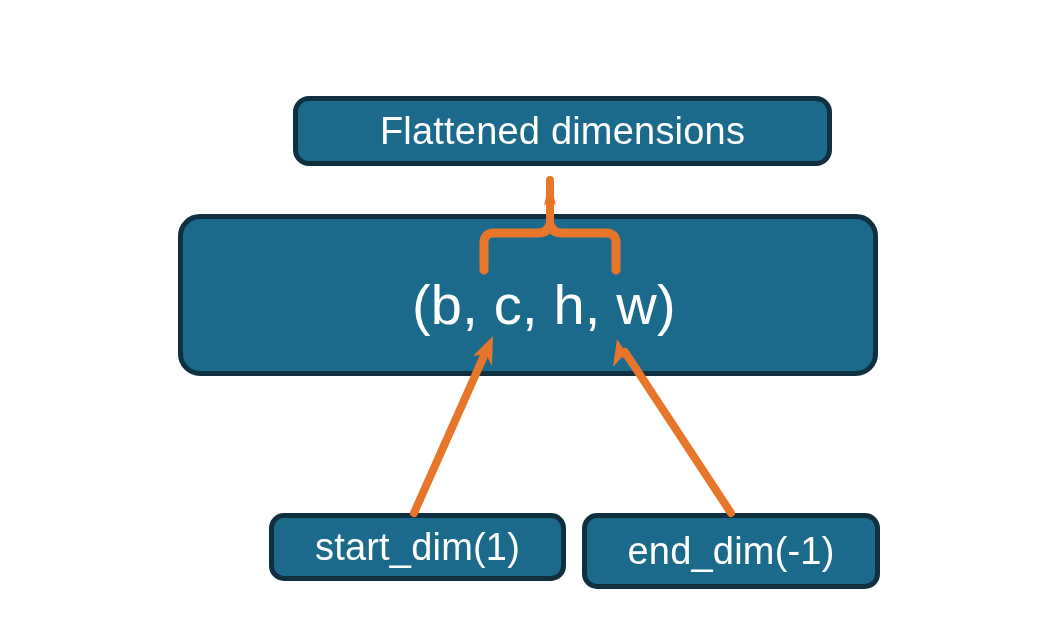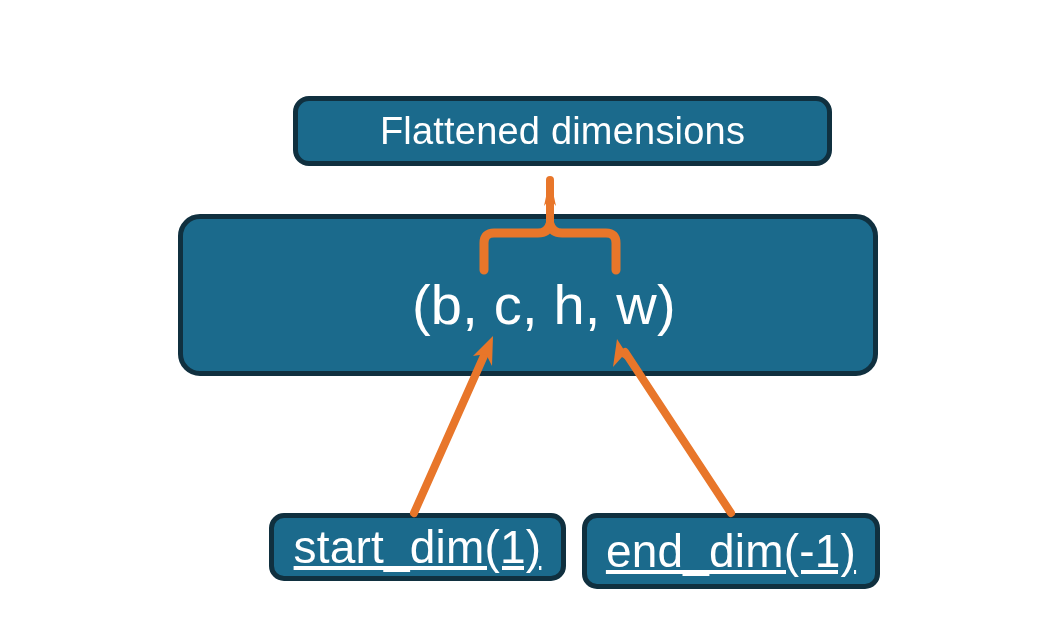--- a/index.html
+++ b/index.html
@@ -72,21 +72,21 @@
     border-radius: 15px;
   }
   #box-end-dim {
     left: 582px;
     top: 513px;
     width: 298px;
     height: 76px;
     border-radius: 15px;
   }
   #box-start-dim .node-label,
-  #box-end-dim .node-label { font-size: 46px; text-decoration: underline; }
+  #box-end-dim .node-label { font-size: 38px; }
 
   
   #connectors {
     position: absolute;
     left: 0;
     top: 0;
     width: 1038px;
     height: 632px;
     pointer-events: none;
   }

